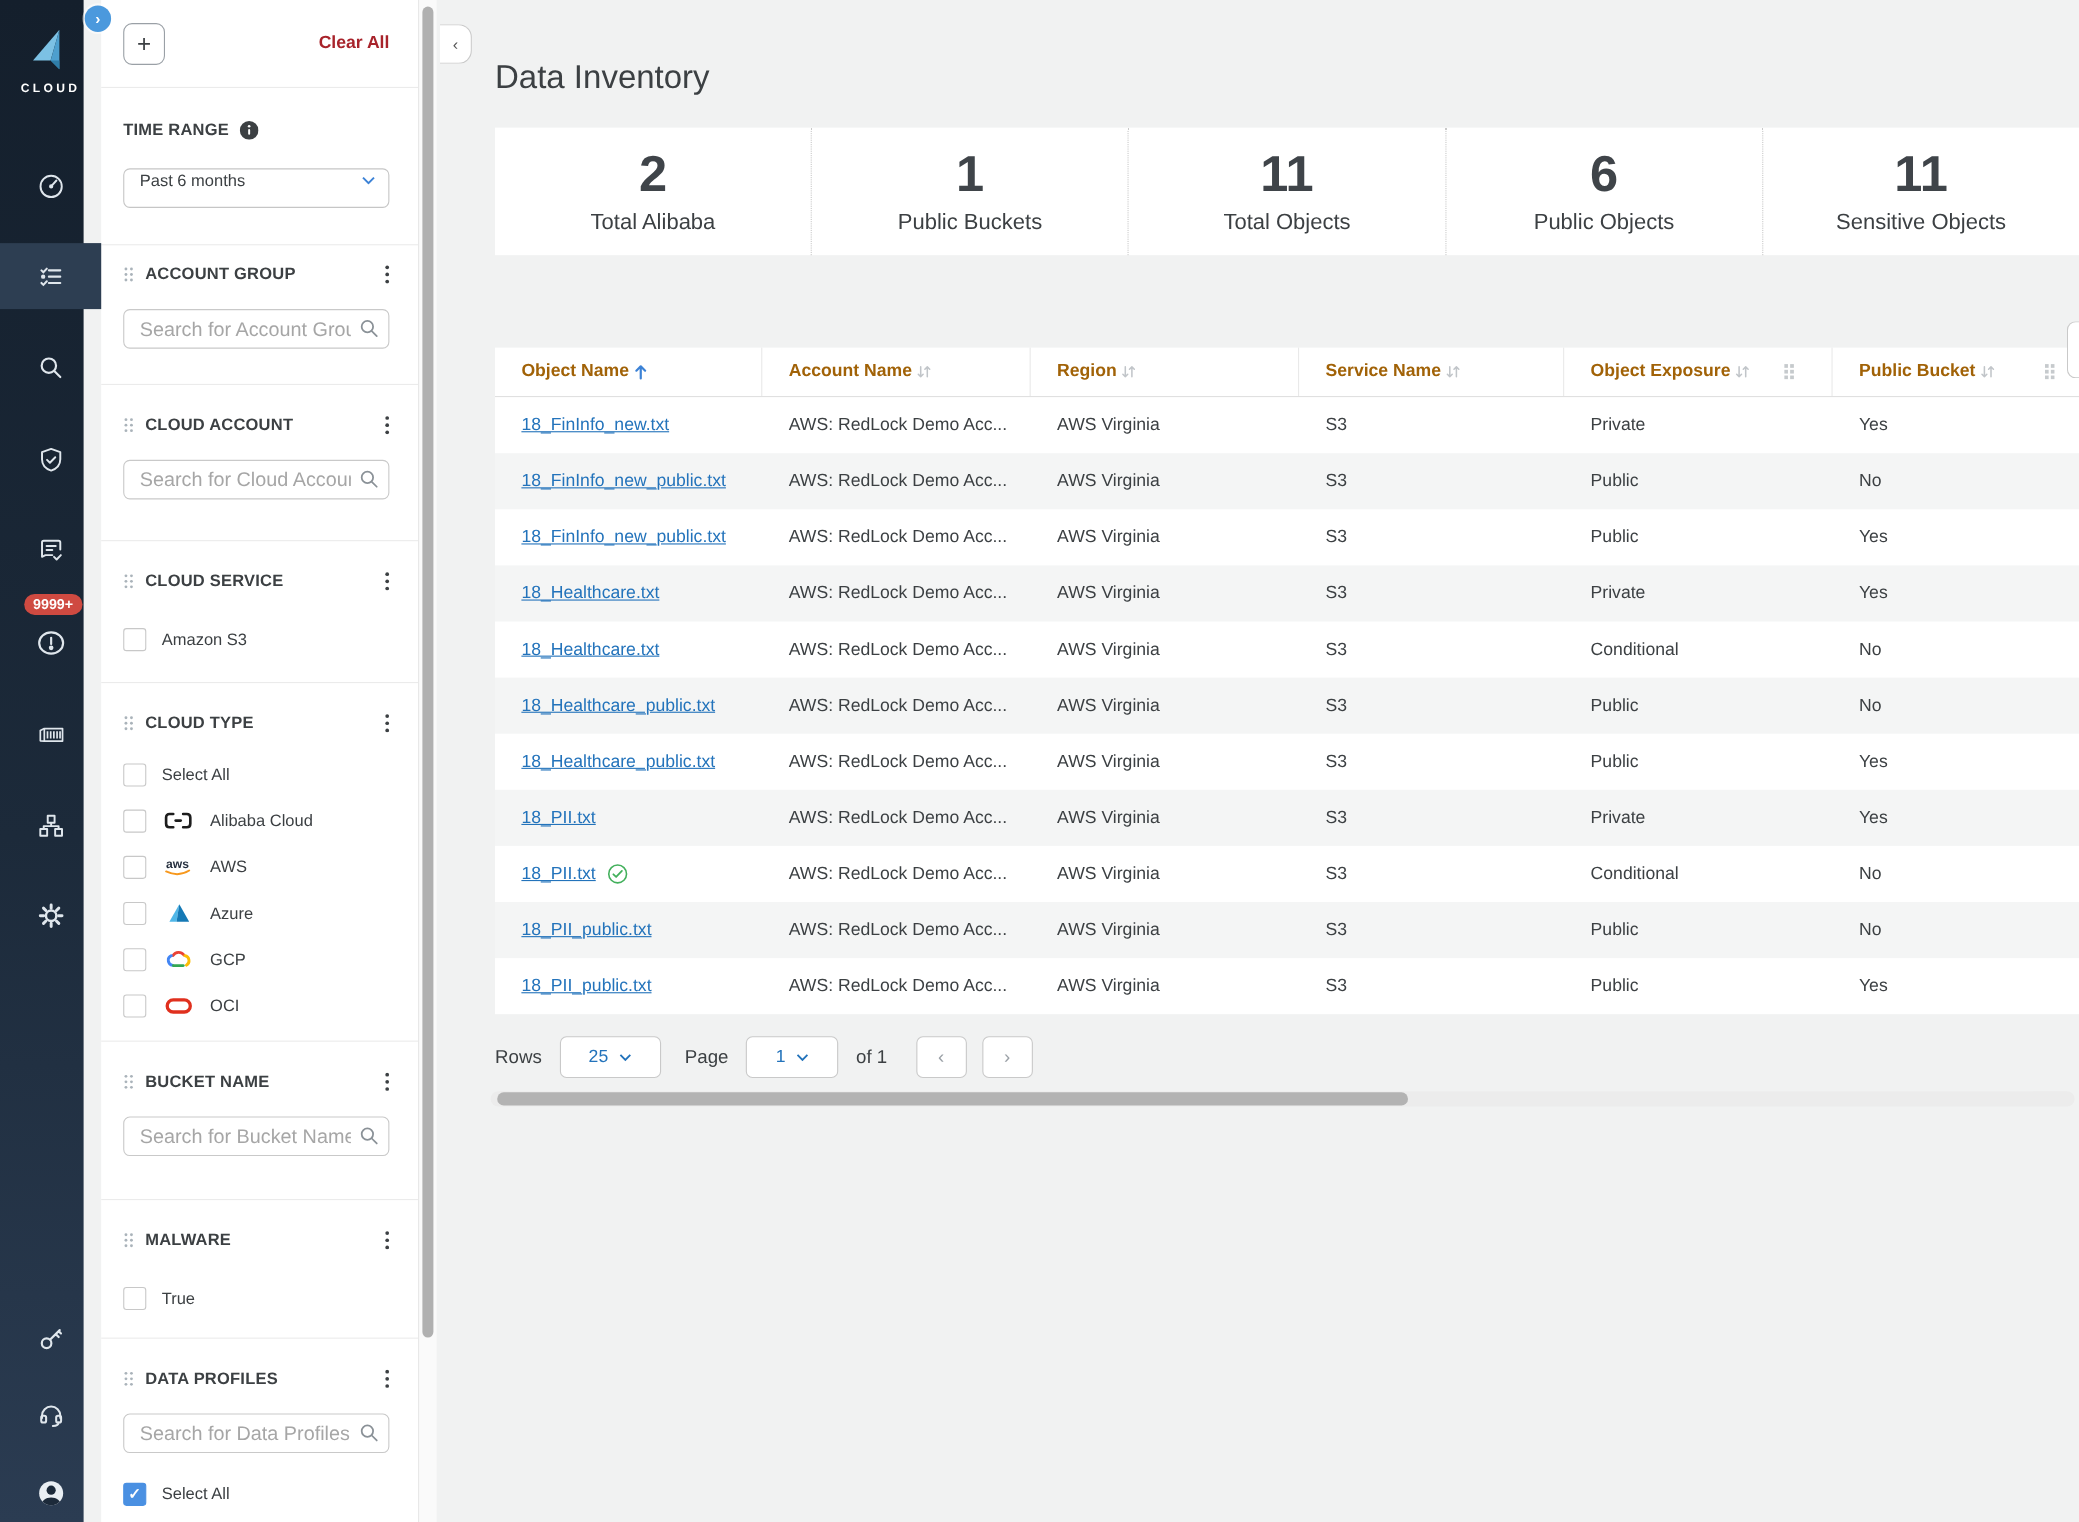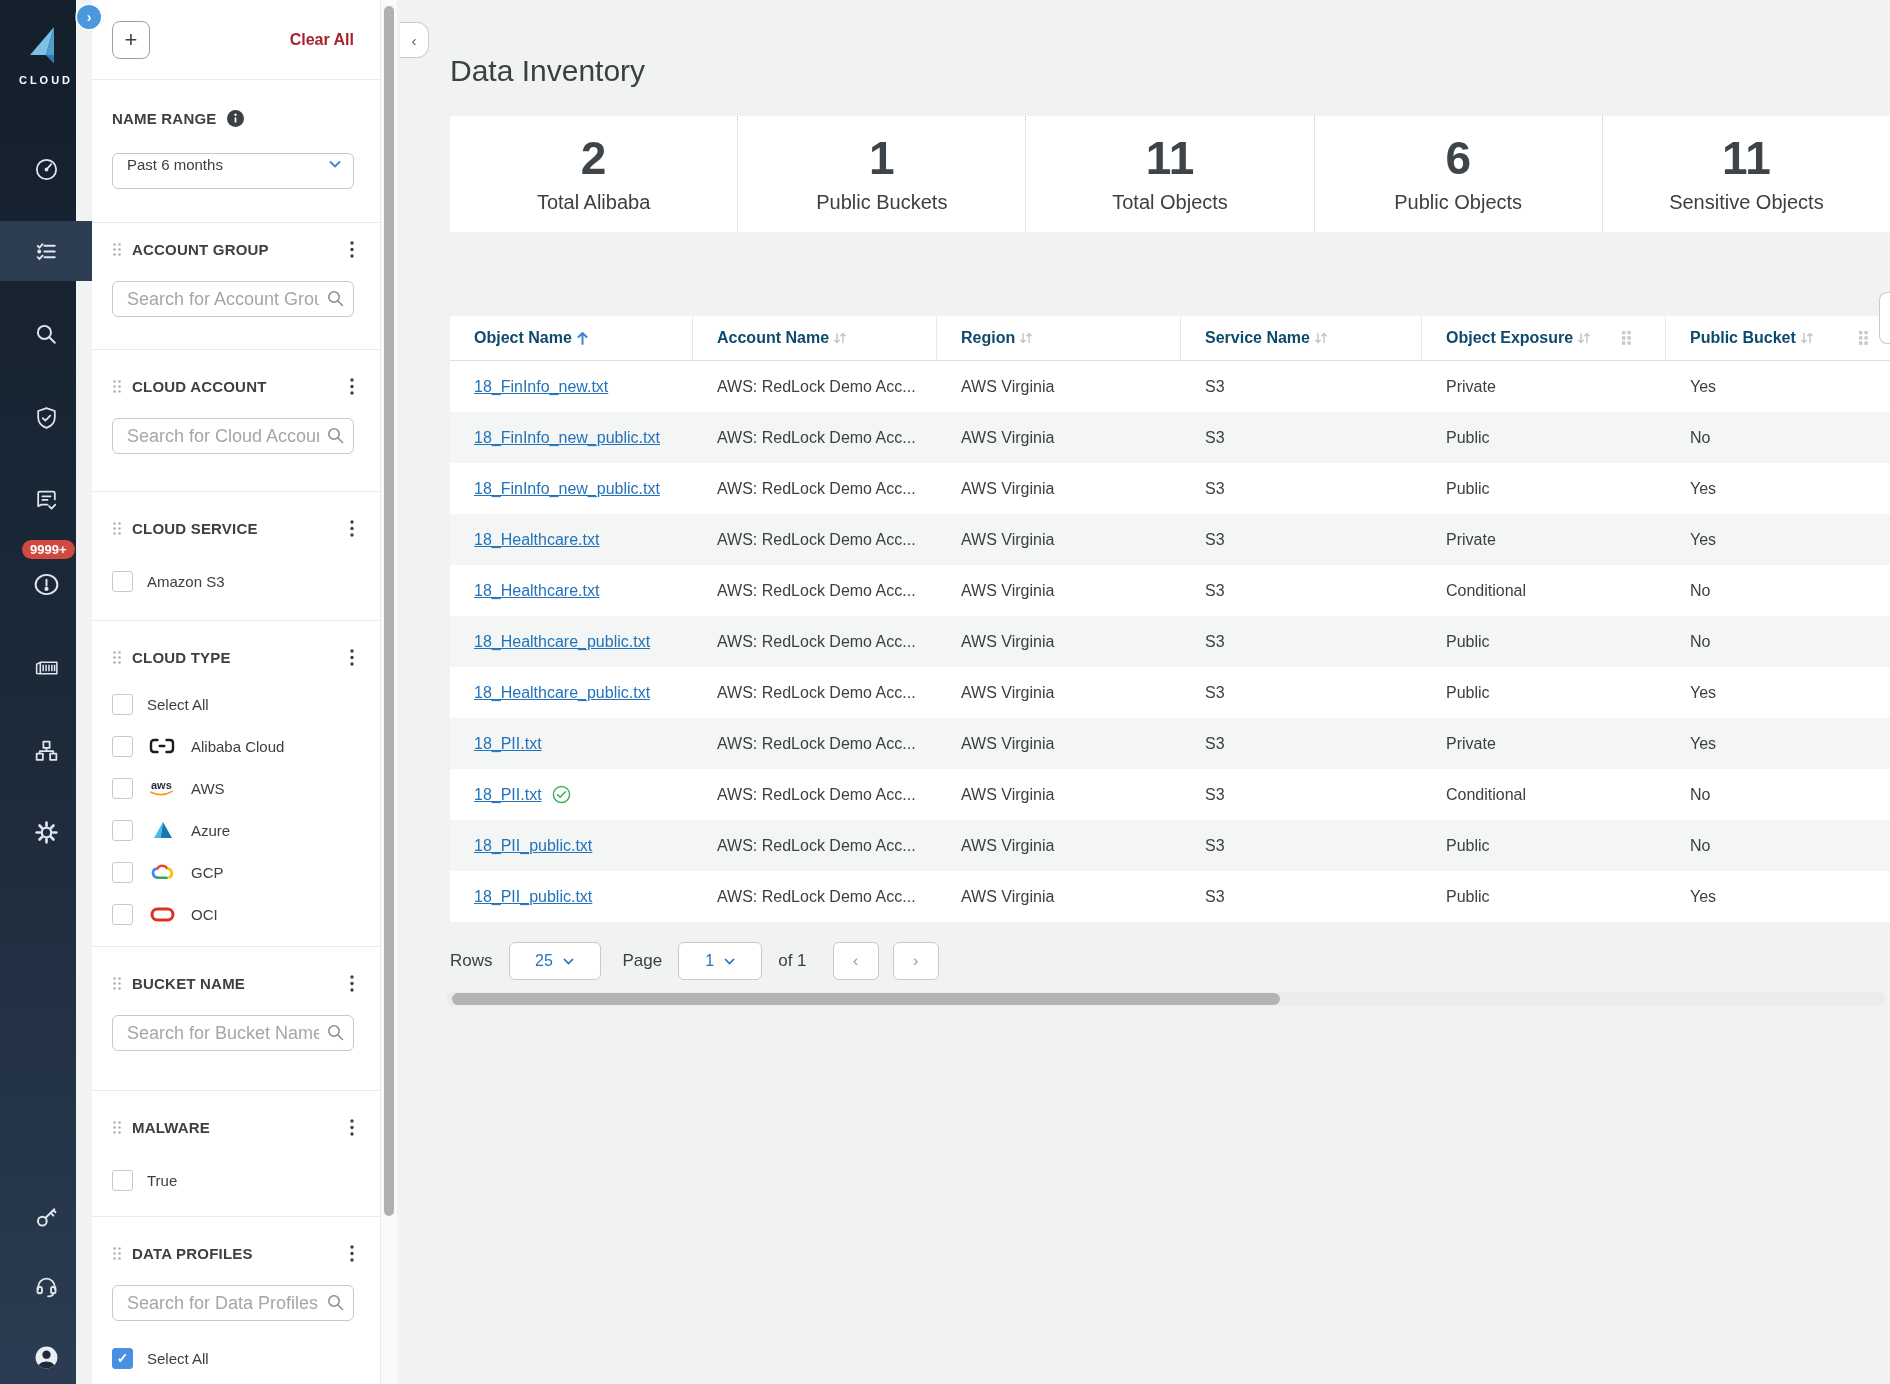--- a/index.html
+++ b/index.html
@@ -63,21 +63,21 @@
                 border-left:none;border-radius:0 12px 12px 0;color:#555;font-size:15px;cursor:pointer;}
   .page-title{position:absolute;left:54px;top:34px;font-size:30px;font-weight:500;color:#3c4043;}
   .stats{position:absolute;left:54px;top:116px;width:1440px;height:116px;background:#fff;display:flex;}
   .stat{flex:1;display:flex;flex-direction:column;align-items:center;justify-content:center;border-right:1px dotted #c9c9c9;}
   .stat:last-child{border-right:none;}
   .stat-num{font-size:46px;font-weight:600;color:#3f4449;line-height:1;}
   .stat-label{font-size:20px;color:#3c4043;margin-top:10px;}
   .tbl{position:absolute;left:54px;top:316px;width:1440px;background:#fff;}
   .thead{display:flex;height:44px;border-bottom:1px solid #e0e0e0;}
   .th{box-sizing:border-box;display:flex;align-items:center;padding-left:24px;font-size:16px;font-weight:700;
-      color:#0c4a6e;border-right:1px solid #e9e9e9;gap:4px;}
+      color:#a16207;border-right:1px solid #e9e9e9;gap:4px;}
   .th:last-child{border-right:none;}
   .tr{display:flex;height:51px;}
   .tr.alt{background:#f4f5f5;}
   .td{box-sizing:border-box;display:flex;align-items:center;padding-left:24px;font-size:16px;color:#3c4043;gap:9px;}
   .c0{width:243px;} .c1{width:244px;} .c2{width:244px;} .c3{width:241px;} .c4{width:244px;} .c5{flex:1;}
   .olink{color:#2373bb;text-decoration:underline;cursor:pointer;}
   .handle{margin-left:auto;margin-right:34px;cursor:grab;display:flex;}
   .handle.edge{margin-right:22px;}
   .pager{position:absolute;left:54px;top:941px;height:40px;display:flex;align-items:center;font-size:17px;color:#3c4043;}
   .pg-label{margin-right:16px;}
@@ -203,21 +203,21 @@
   <div class="expand-badge">›</div>
 
   <section class="fp">
     <div class="fp-top">
       <button class="add-btn">+</button>
       <span class="clear-all">Clear All</span>
     </div>
 
     <div class="sec-tr">
       <div class="fl-label">
-        <span>NAME RANGE</span>
+        <span>TIME RANGE</span>
         <svg width="17" height="17" viewBox="0 0 17 17">
           <circle cx="8.5" cy="8.5" r="8.5" fill="#3c4043"></circle>
           <circle cx="8.5" cy="4.8" r="1.2" fill="#fff"></circle>
             <rect x="7.6" y="7.2" width="1.8" height="5.4" rx=".9" fill="#fff"></rect>
         </svg>
       </div>
       <div class="selectbox">
         <span>Past 6 months</span>
         <svg width="12" height="8" viewBox="0 0 12 8" fill="none">
           <polyline points="1,1.5 6,6.5 11,1.5" stroke="#3c82d6" stroke-width="1.8"></polyline>

